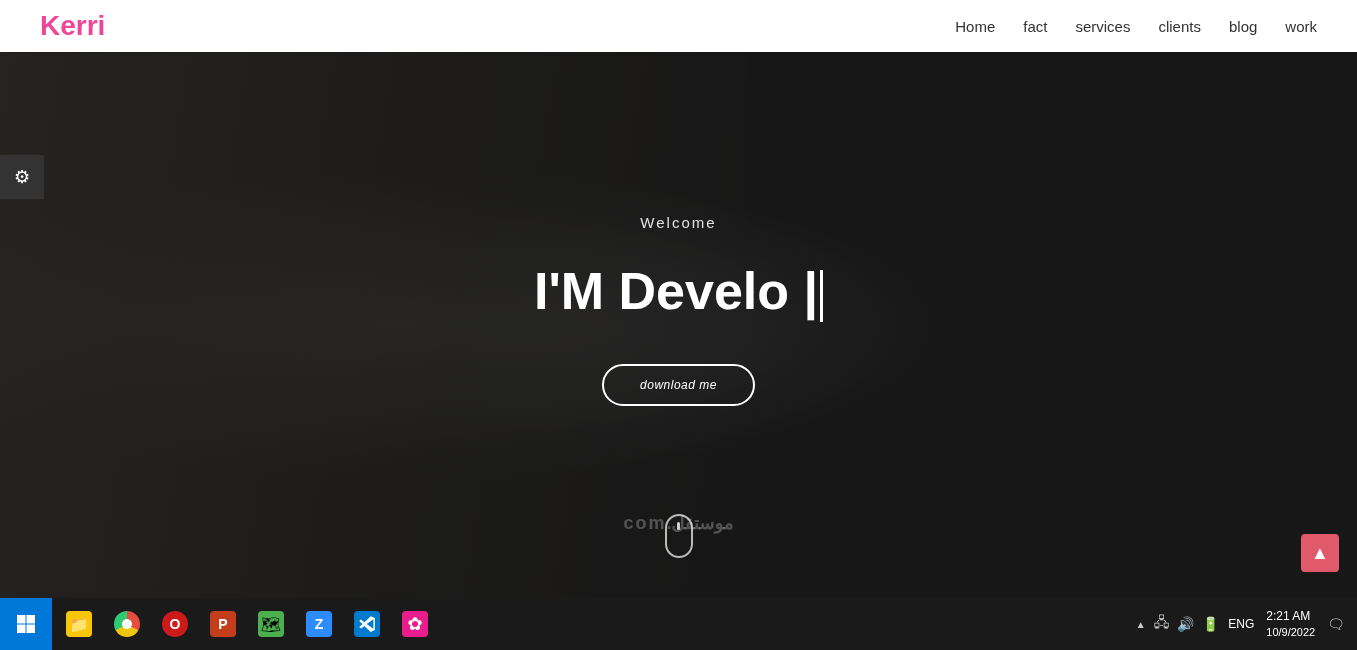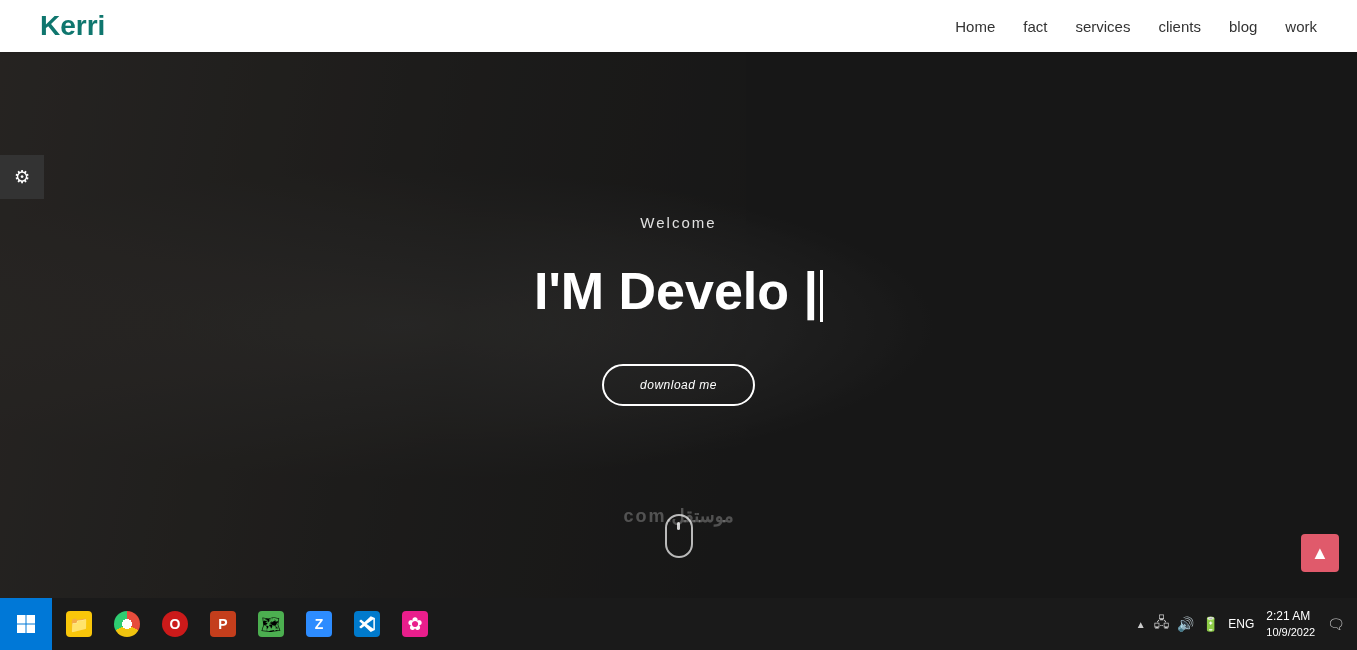--- a/index.html
+++ b/index.html
@@ -24,21 +24,21 @@
       align-items: center;
       justify-content: space-between;
       padding: 0 40px;
       z-index: 100;
       box-shadow: 0 1px 3px rgba(0,0,0,0.1);
     }
 
     .navbar-logo {
       font-size: 28px;
       font-weight: 700;
-      color: #0f766e;
+      color: #ec4899;
       letter-spacing: 0;
     }
 
     .navbar-nav {
       display: flex;
       gap: 28px;
       align-items: center;
     }
 
     .navbar-nav a {
@@ -226,21 +226,21 @@
       justify-content: center;
       font-size: 18px;
       cursor: pointer;
       z-index: 200;
       border-radius: 4px;
     }
 
     
     .watermark {
       position: absolute;
-      bottom: 71px;
+      bottom: 64px;
       left: 50%;
       transform: translateX(-50%);
       z-index: 50;
       color: rgba(255,255,255,0.25);
       font-size: 18px;
       font-weight: bold;
       letter-spacing: 2px;
       text-align: center;
       direction: rtl;
     }

